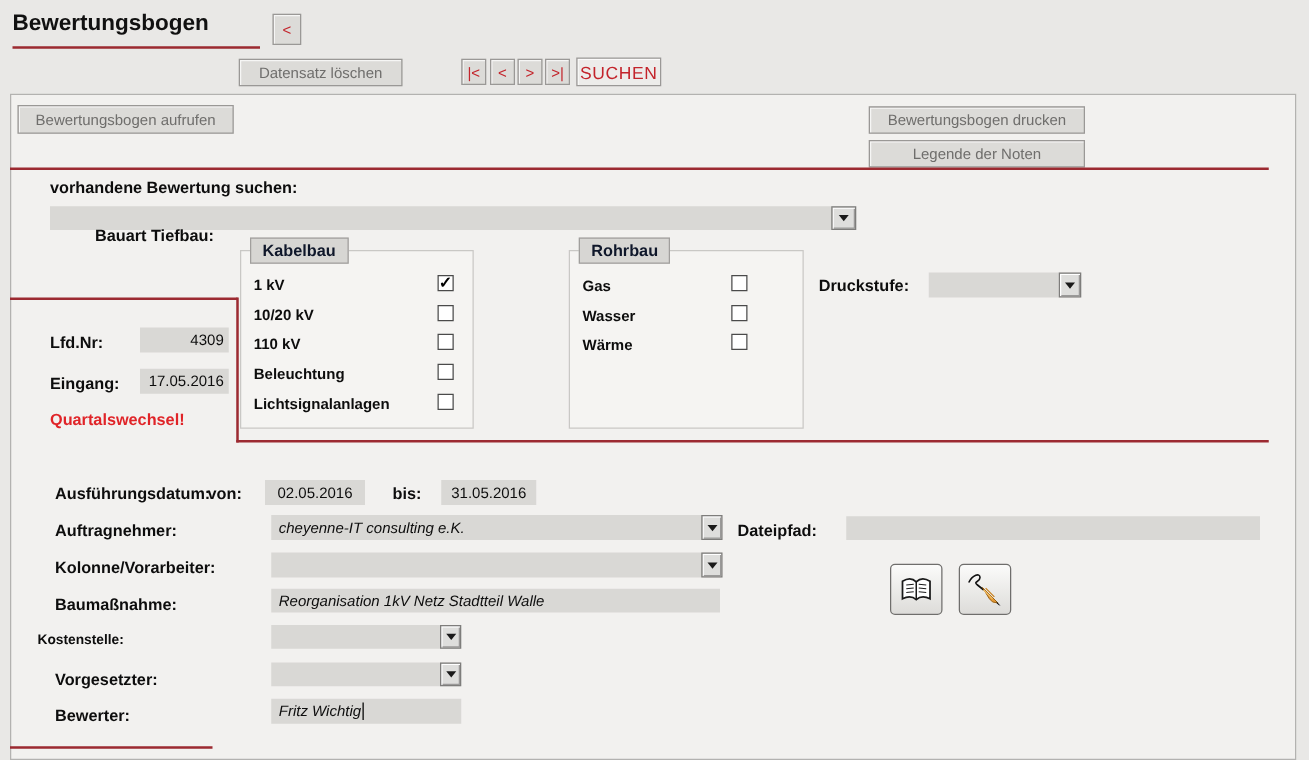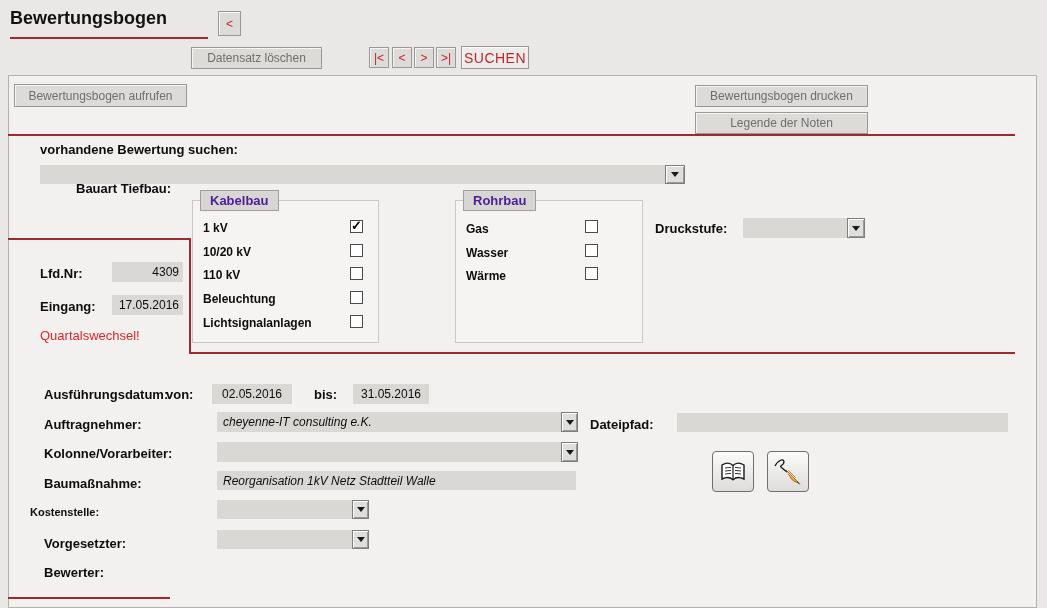--- a/index.html
+++ b/index.html
@@ -15,36 +15,36 @@
        display:flex;align-items:center;justify-content:center;cursor:default;}
   .btn-red{color:#c3242b;}
   .btn-search{background:#edecea;color:#c3242b;font-size:14px;letter-spacing:.5px;}
 
   .panel{position:absolute;left:8px;top:75px;width:1029px;height:533px;
          background:#f2f1ef;border:1px solid #b3b2b0;box-sizing:border-box;}
 
   .redline{position:absolute;background:#9c2a31;}
 
   .lbl{position:absolute;font-size:12px;font-weight:bold;color:#0d0d0d;white-space:nowrap;}
-  .red-note{position:absolute;font-size:13px;font-weight:normal;color:#e02428;white-space:nowrap;}
+  .red-note{position:absolute;font-size:13px;font-weight:bold;color:#e02428;white-space:nowrap;}
 
   .field{position:absolute;background:#d9d8d5;font-size:12px;color:#0d0d0d;
          box-sizing:border-box;display:flex;align-items:center;overflow:hidden;white-space:nowrap;}
   .f-right{justify-content:flex-end;padding-right:4px;}
   .f-center{justify-content:center;text-align:right;}
   .f-left{padding-left:6px;font-style:italic;}
 
   .combo-arrow{position:absolute;background:#dededc;border:1px solid #7e7d7b;box-sizing:border-box;
          box-shadow:inset 1px 1px 0 #ffffff, inset -1px -1px 0 #9a9998;
          display:flex;align-items:center;justify-content:center;cursor:default;}
   .tri{width:0;height:0;border-left:4px solid transparent;border-right:4px solid transparent;
        border-top:5px solid #1a1a1a;}
 
   .group-panel{position:absolute;background:#f5f4f2;border:1px solid #c9c8c5;box-sizing:border-box;}
-  .group-title{position:absolute;background:#d7d6d3;border:1px solid #a19f9d;color:#4c1d95;
+  .group-title{position:absolute;background:#d7d6d3;border:1px solid #a19f9d;color:#0f172a;
        font-size:13px;font-weight:bold;padding:2px 9px;box-sizing:border-box;white-space:nowrap;}
 
   .cb{position:absolute;width:13px;height:13px;background:#ffffff;border:1px solid #4a4a4a;
       box-sizing:border-box;}
   .cb.checked::after{content:"\2713";position:absolute;left:0px;top:-3px;font-size:13px;
       font-weight:bold;color:#000;}
 
   .icon-btn{position:absolute;width:42px;height:41px;background:linear-gradient(#fbfbfa,#dddcd9);
       border:1px solid #6f6e6c;border-radius:4px;box-sizing:border-box;
       display:flex;align-items:center;justify-content:center;cursor:default;}
@@ -184,16 +184,19 @@
     <span class="tri"></span>
   </div>
 
   <div class="lbl" style="left:44px;top:536px;font-size:13px;">Vorgesetzter:</div>
   <div class="field f-left" style="left:217px;top:530px;width:135px;height:19px;"></div>
   <div class="combo-arrow" style="left:352px;top:530px;width:17px;height:19px;">
     <span class="tri"></span>
   </div>
 
   <div class="lbl" style="left:44px;top:565px;font-size:13px;">Bewerter:</div>
+  <div class="field f-left" style="left:217px;top:559px;width:152px;height:20px;">
+    <span class="caret-text">Fritz Wichtig</span>
+  </div>
 
   <div class="redline" style="left:8px;top:597px;width:162px;height:2px;"></div>
 
 </div>
 
 </body></html>

